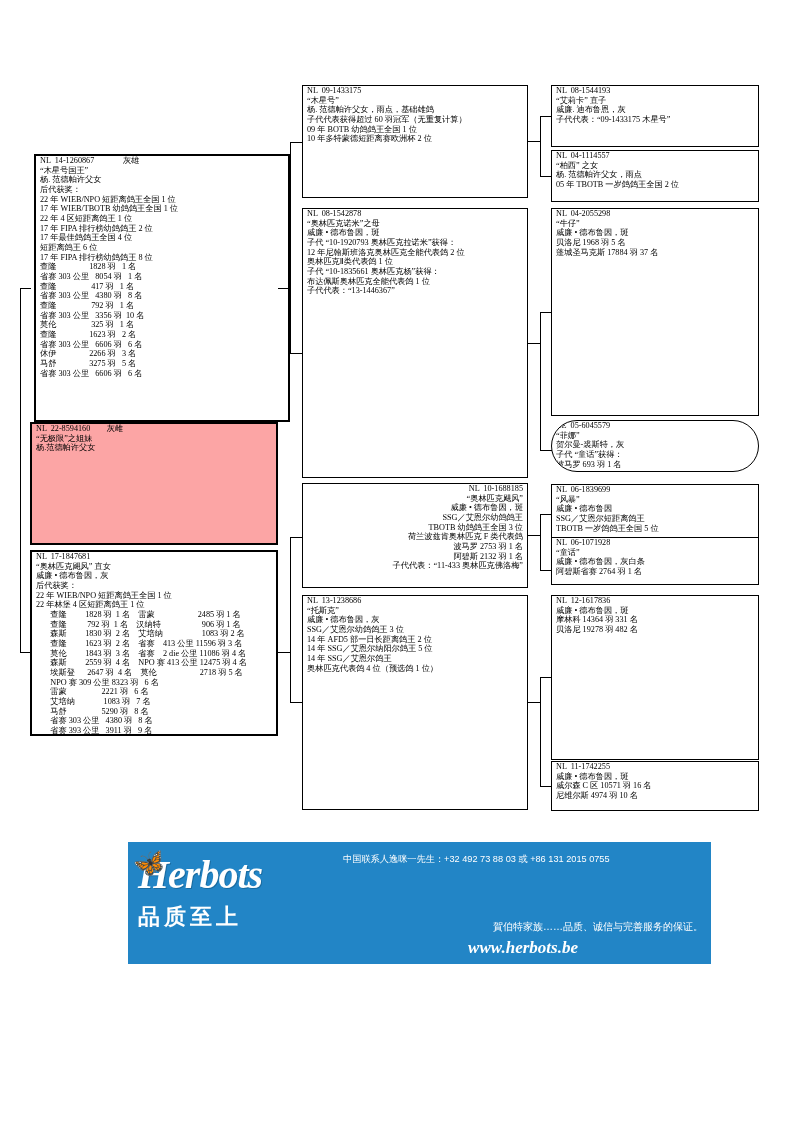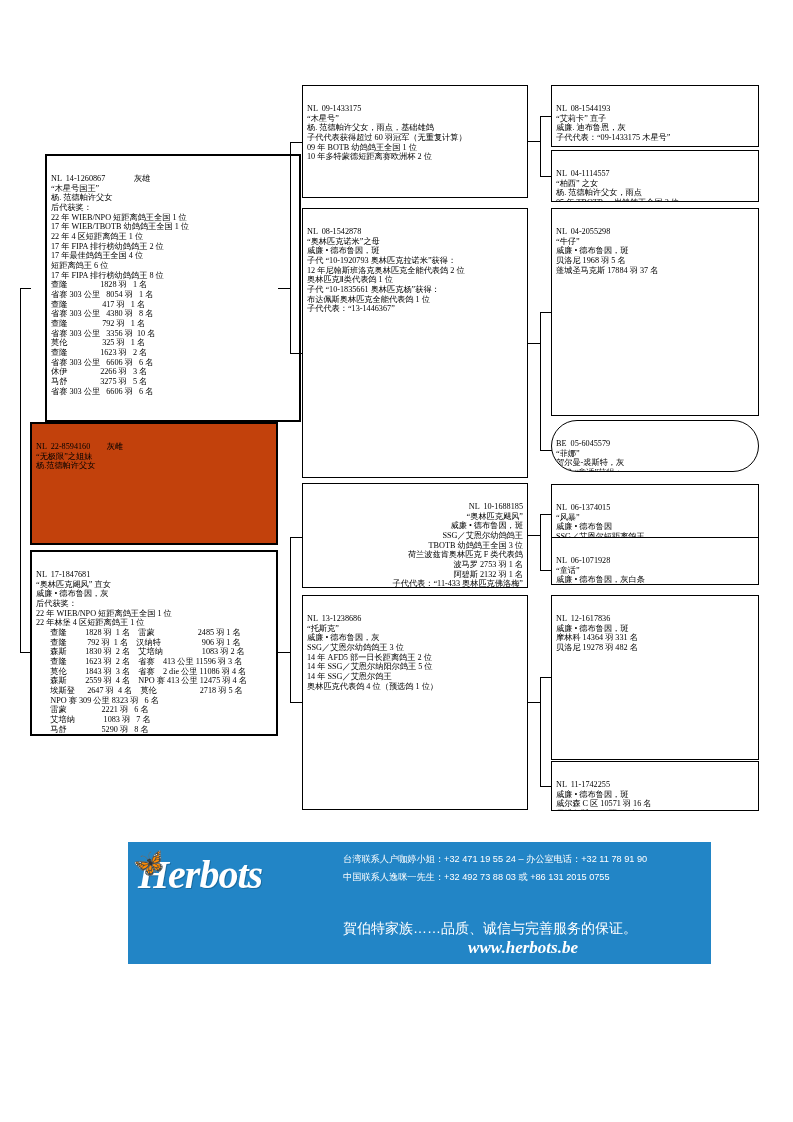--- a/index.html
+++ b/index.html
@@ -6,27 +6,27 @@
   body{
     width:793px;height:1122px;position:relative;overflow:hidden;
     font-family:"Liberation Serif", serif;
     color:#000;
   }
   .box{
     position:absolute;
     border:1px solid #000;
     box-sizing:border-box;
     background:#fff;
-    padding:18px 4px;
+    padding:0 4px;
     line-height:1.18;
     font-size:8.2px;
     overflow:hidden;
     white-space:pre-wrap;
   }
-  .shaded{background:#c2410c;}
+  .shaded{background:#fca5a5;}
   .thick{border-width:2px;}
   .conn{position:absolute;background:#000;}
   .h{height:1px;}
   .v{width:1px;}
 
   
   #banner{
     position:absolute;left:128px;top:842px;width:583px;height:122px;
     background:#2285c6;
     color:#ffffff;
@@ -48,32 +48,32 @@
   #banner .logo .bird{
     position:absolute;left:-4px;top:-6px;font-size:26px;transform:rotate(-15deg);
   }
   #banner .lines{
     position:absolute;left:215px;top:8px;width:360px;
     font-size:9.2px;line-height:18px;text-align:left;
   }
   #banner .lines div{white-space:nowrap;}
   #banner .tagline{
     position:absolute;left:215px;top:78px;width:360px;
-    font-size:14px;text-align:left;
+    font-size:10px;text-align:right;
   }
   #banner .url{
     position:absolute;left:215px;top:96px;width:360px;text-align:center;
     font-family:"Liberation Serif", serif;
     font-style:italic;font-weight:bold;font-size:17px;
   }
 </style>
 </head>
 <body>
 
-<div class="box thick" style="left:45px;top:154px;width:256px;height:268px;">NL  14-1260867              灰雄
+<div class="box thick" style="left:34px;top:154px;width:256px;height:268px;">NL  14-1260867              灰雄
 “木星号国王”
 杨. 范德帕许父女
 后代获奖：
 22 年 WIEB/NPO 短距离鸽王全国 1 位
 17 年 WIEB/TBOTB 幼鸽鸽王全国 1 位
 22 年 4 区短距离鸽王 1 位
 17 年 FIPA 排行榜幼鸽鸽王 2 位
 17 年最佳鸽鸽王全国 4 位
 短距离鸽王 6 位
 17 年 FIPA 排行榜幼鸽鸽王 8 位
@@ -166,21 +166,21 @@
 威廉 • 德布鲁因，斑
 贝洛尼 1968 羽 5 名
 蓬城圣马克斯 17884 羽 37 名</div>
 
 <div class="box" style="left:551px;top:420px;width:208px;height:52px;border-radius:30px;">BE  05-6045579
 “菲娜”
 贺尔曼-裘斯特，灰
 子代 “童话”获得：
 波马罗 693 羽 1 名</div>
 
-<div class="box" style="left:551px;top:484px;width:208px;height:60px;">NL  06-1374015
+<div class="box" style="left:551px;top:484px;width:208px;height:60px;">NL  06-1839699
 “风暴”
 威廉 • 德布鲁因
 SSG／艾恩尔短距离鸽王
 TBOTB 一岁鸽鸽王全国 5 位</div>
 
 <div class="box" style="left:551px;top:537px;width:208px;height:48px;">NL  06-1071928
 “童话”
 威廉 • 德布鲁因，灰白条
 阿碧斯省赛 2764 羽 1 名</div>
 
@@ -225,20 +225,20 @@
 
 <div class="conn v" style="left:540px;top:677px;height:109px;"></div>
 <div class="conn h" style="left:528px;top:702px;width:13px;"></div>
 <div class="conn h" style="left:540px;top:677px;width:12px;"></div>
 <div class="conn h" style="left:540px;top:786px;width:12px;"></div>
 
 <div id="banner">
   <div class="logo">
     <span class="bird">🦋</span>
     <div class="script">Herbots</div>
+    <div class="sub">品质至上</div>
   </div>
   <div class="lines">
-    <div>台湾联系人户咖婷小姐：+32 471 19 55 24 – 办公室电话：+32 11 78 91 90</div>
     <div>中国联系人逸咪一先生：+32 492 73 88 03 或 +86 131 2015 0755</div>
   </div>
   <div class="tagline">賀伯特家族……品质、诚信与完善服务的保证。</div>
   <div class="url">www.herbots.be</div>
 </div>
 
 </body></html>

